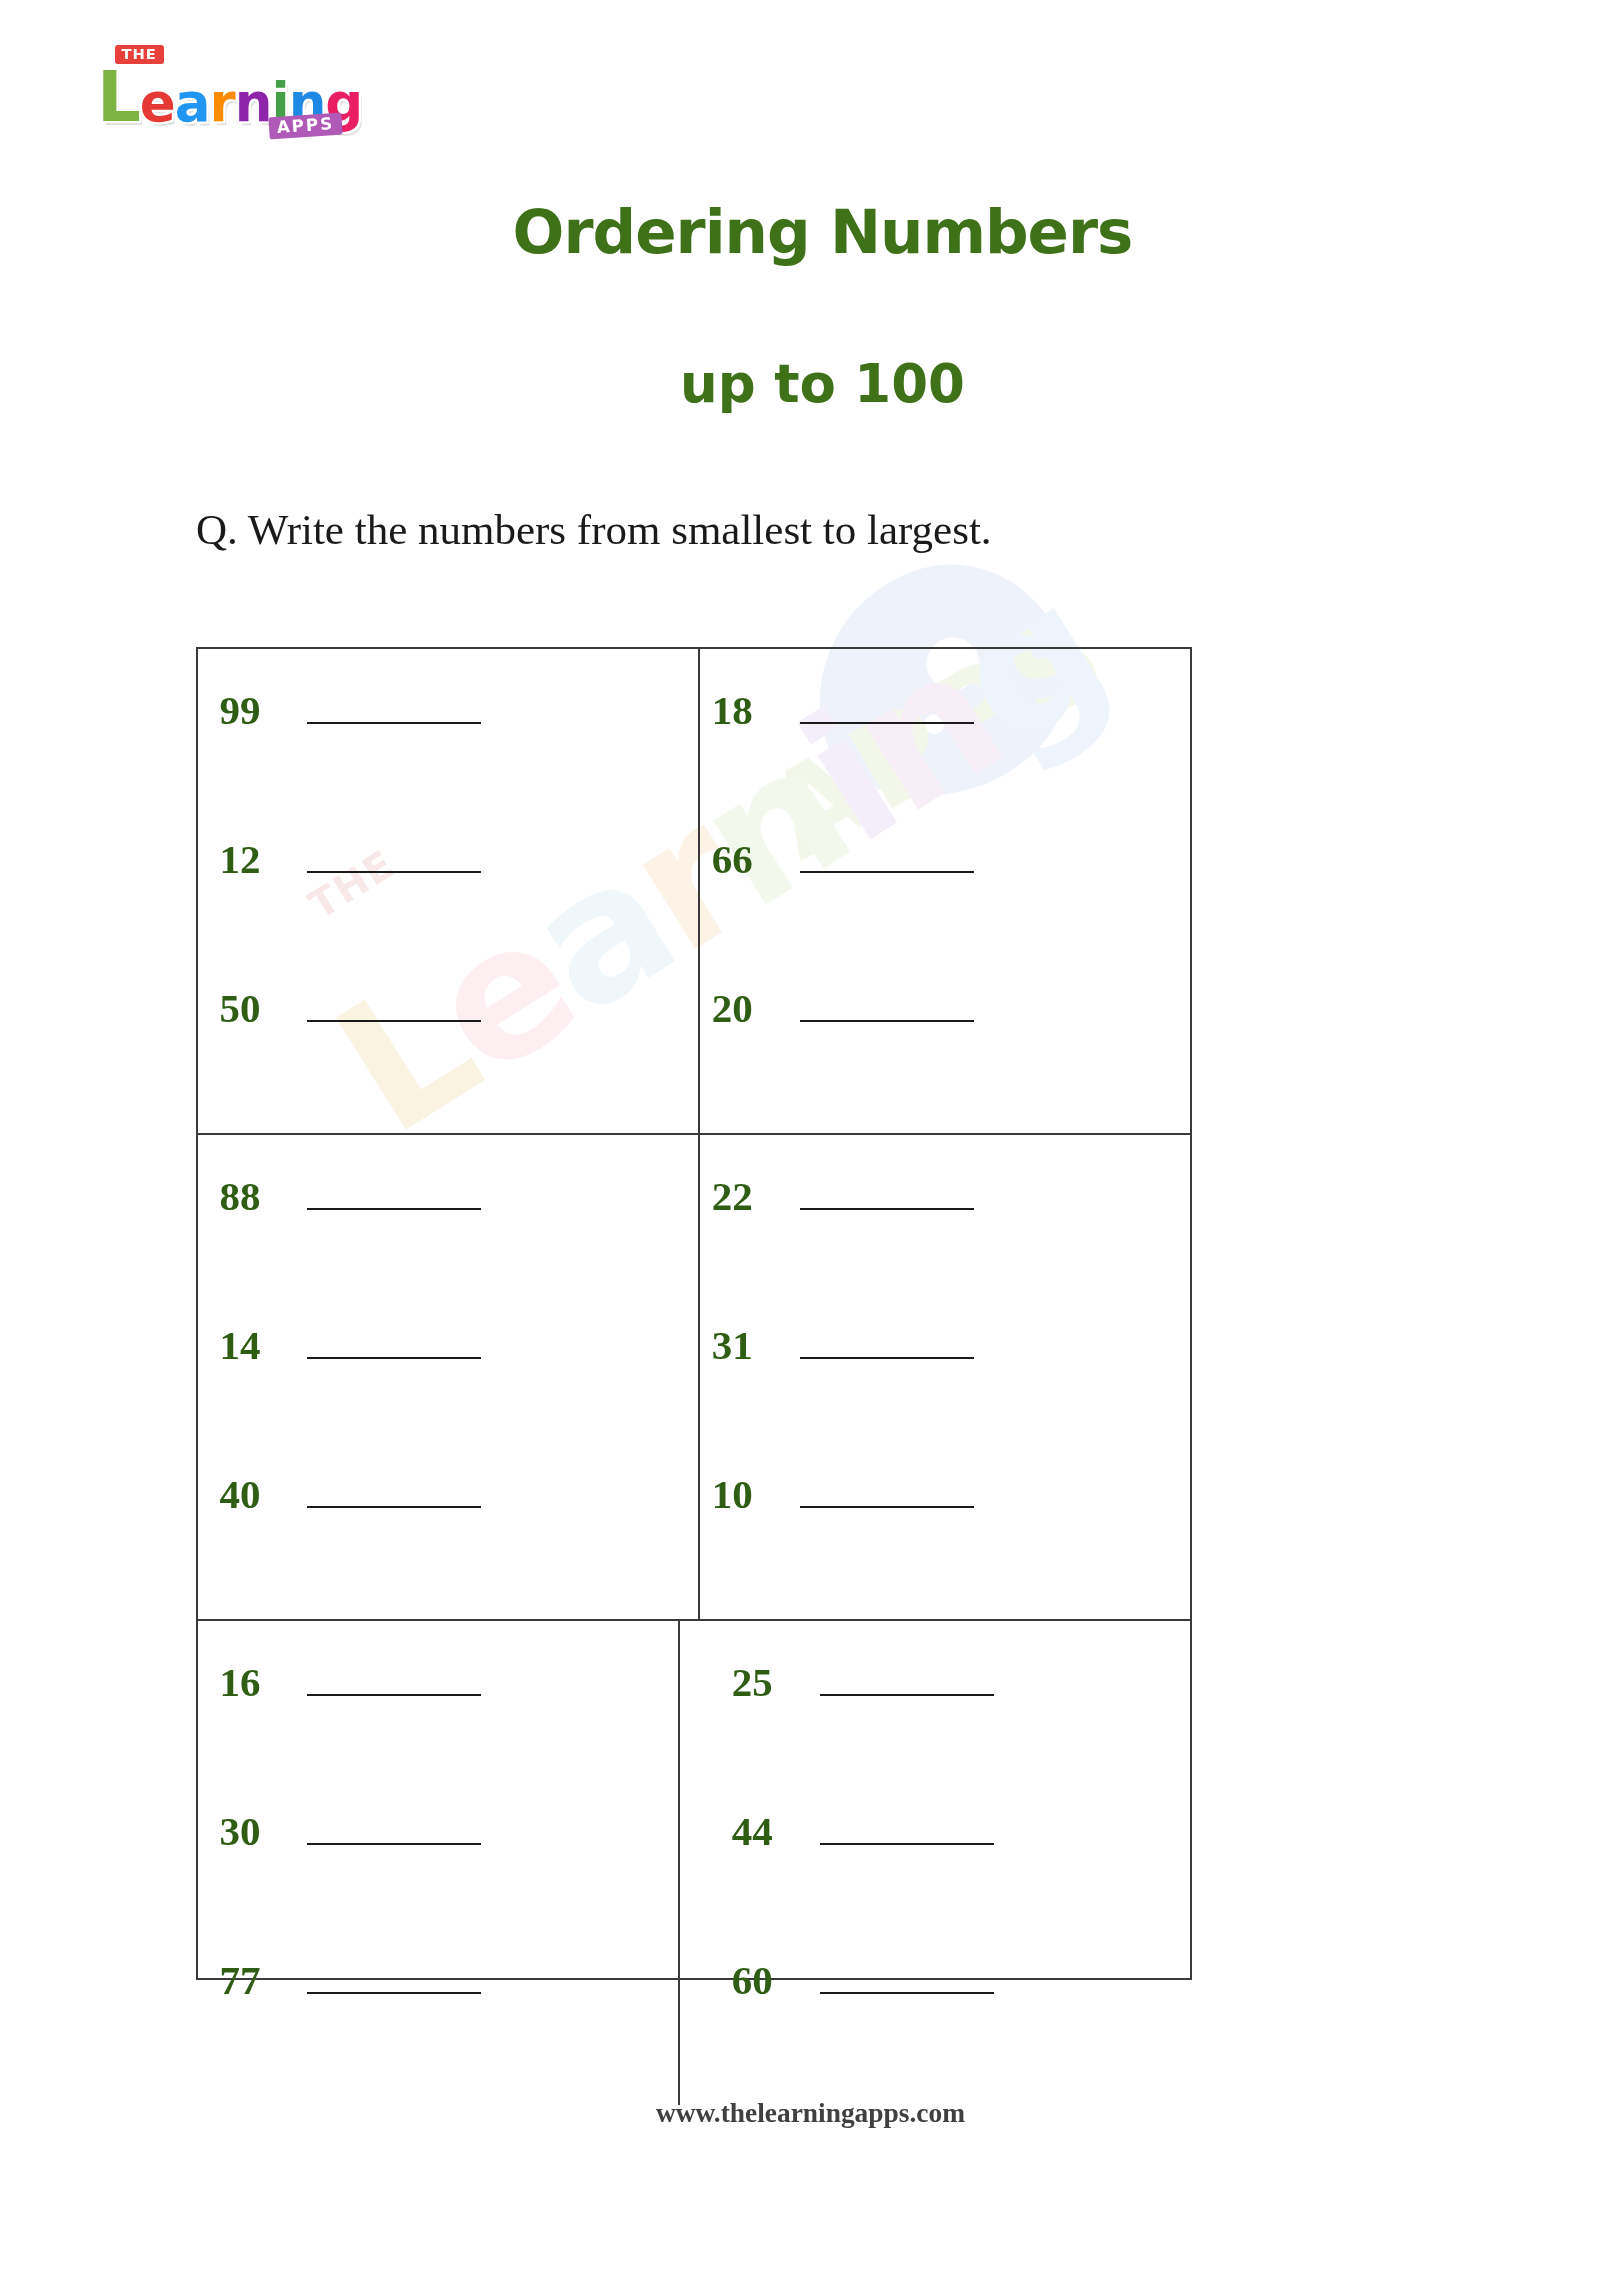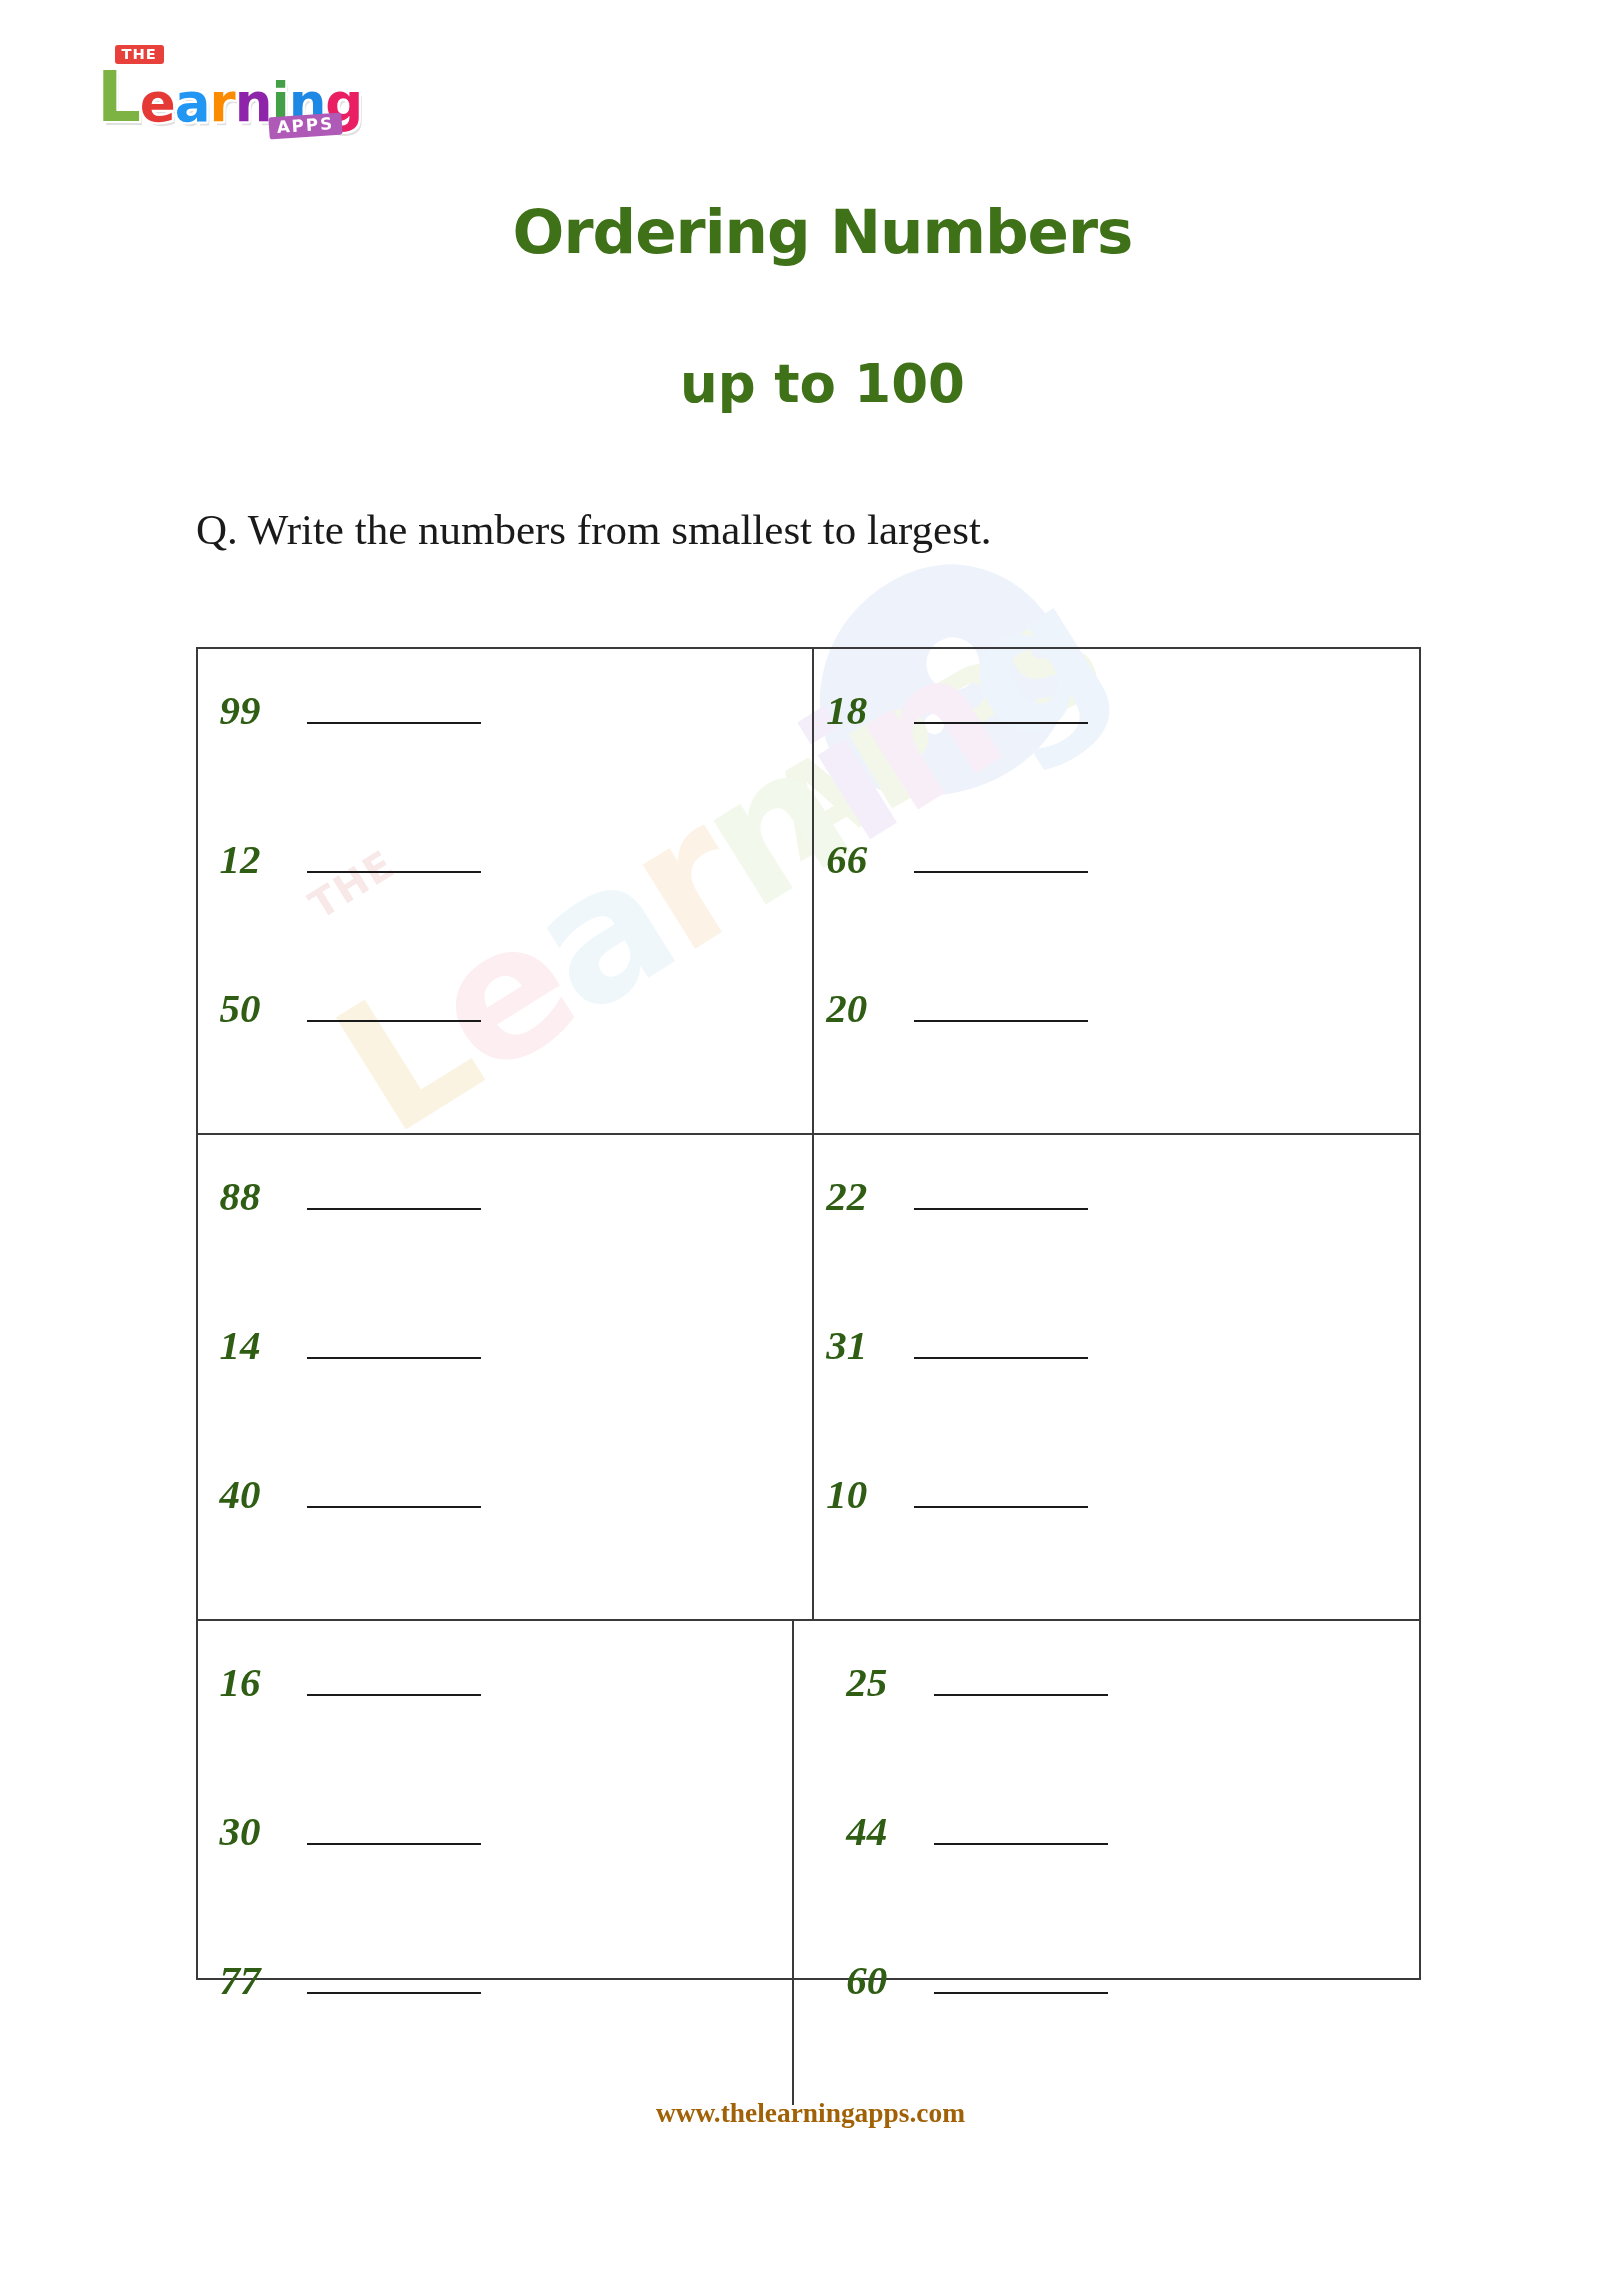--- a/index.html
+++ b/index.html
@@ -153,27 +153,26 @@
   }
   .wm-blob .h1 { left: 118px; top: 74px; width: 53px; height: 53px; }
   .wm-blob .h2 { left: 98px; top: 142px; width: 19.6px; height: 19.6px; }
   .wm-blob .h3 { left: 139px; top: 149px; width: 13.7px; height: 13.7px; }
 
   
   .sheet {
     position: absolute;
     left: 196px;
     top: 647px;
-    width: 1225px;
+    width: 996px;
     height: 1333px;
     border: 2px solid #3a3a3a;
     box-sizing: border-box;
     display: flex;
     flex-direction: column;
-    font-style: italic;
   }
   .sheet-row {
     flex: 1;
     display: flex;
     border-bottom: 2px solid #3a3a3a;
   }
   .sheet-row:last-child { border-bottom: none; gap: 40px; }
   .cell {
     flex: 1;
     border-right: 2px solid #3a3a3a;
@@ -205,21 +204,21 @@
   }
 
   .footer {
     position: absolute;
     width: 100%;
     top: 2098px;
     text-align: center;
     font-family: "Liberation Serif", serif;
     font-weight: bold;
     font-size: 27.4px;
-    color: #a16207;
+    color: #404040;
   }
 </style>
 </head>
 <body>
 
 <div class="logo">
   <div class="logo-the">THE</div>
   <div class="logo-main" id="logo-main"><span style="color: rgb(124, 179, 66); font-size: 69px;">L</span><span style="color: rgb(229, 57, 53);">e</span><span style="color: rgb(33, 150, 243);">a</span><span style="color: rgb(251, 140, 0);">r</span><span style="color: rgb(142, 36, 170);">n</span><span style="color: rgb(67, 160, 71);">i</span><span style="color: rgb(30, 136, 229);">n</span><span style="color: rgb(233, 30, 99);">g</span></div>
   <div class="logo-apps">APPS</div>
 </div>

